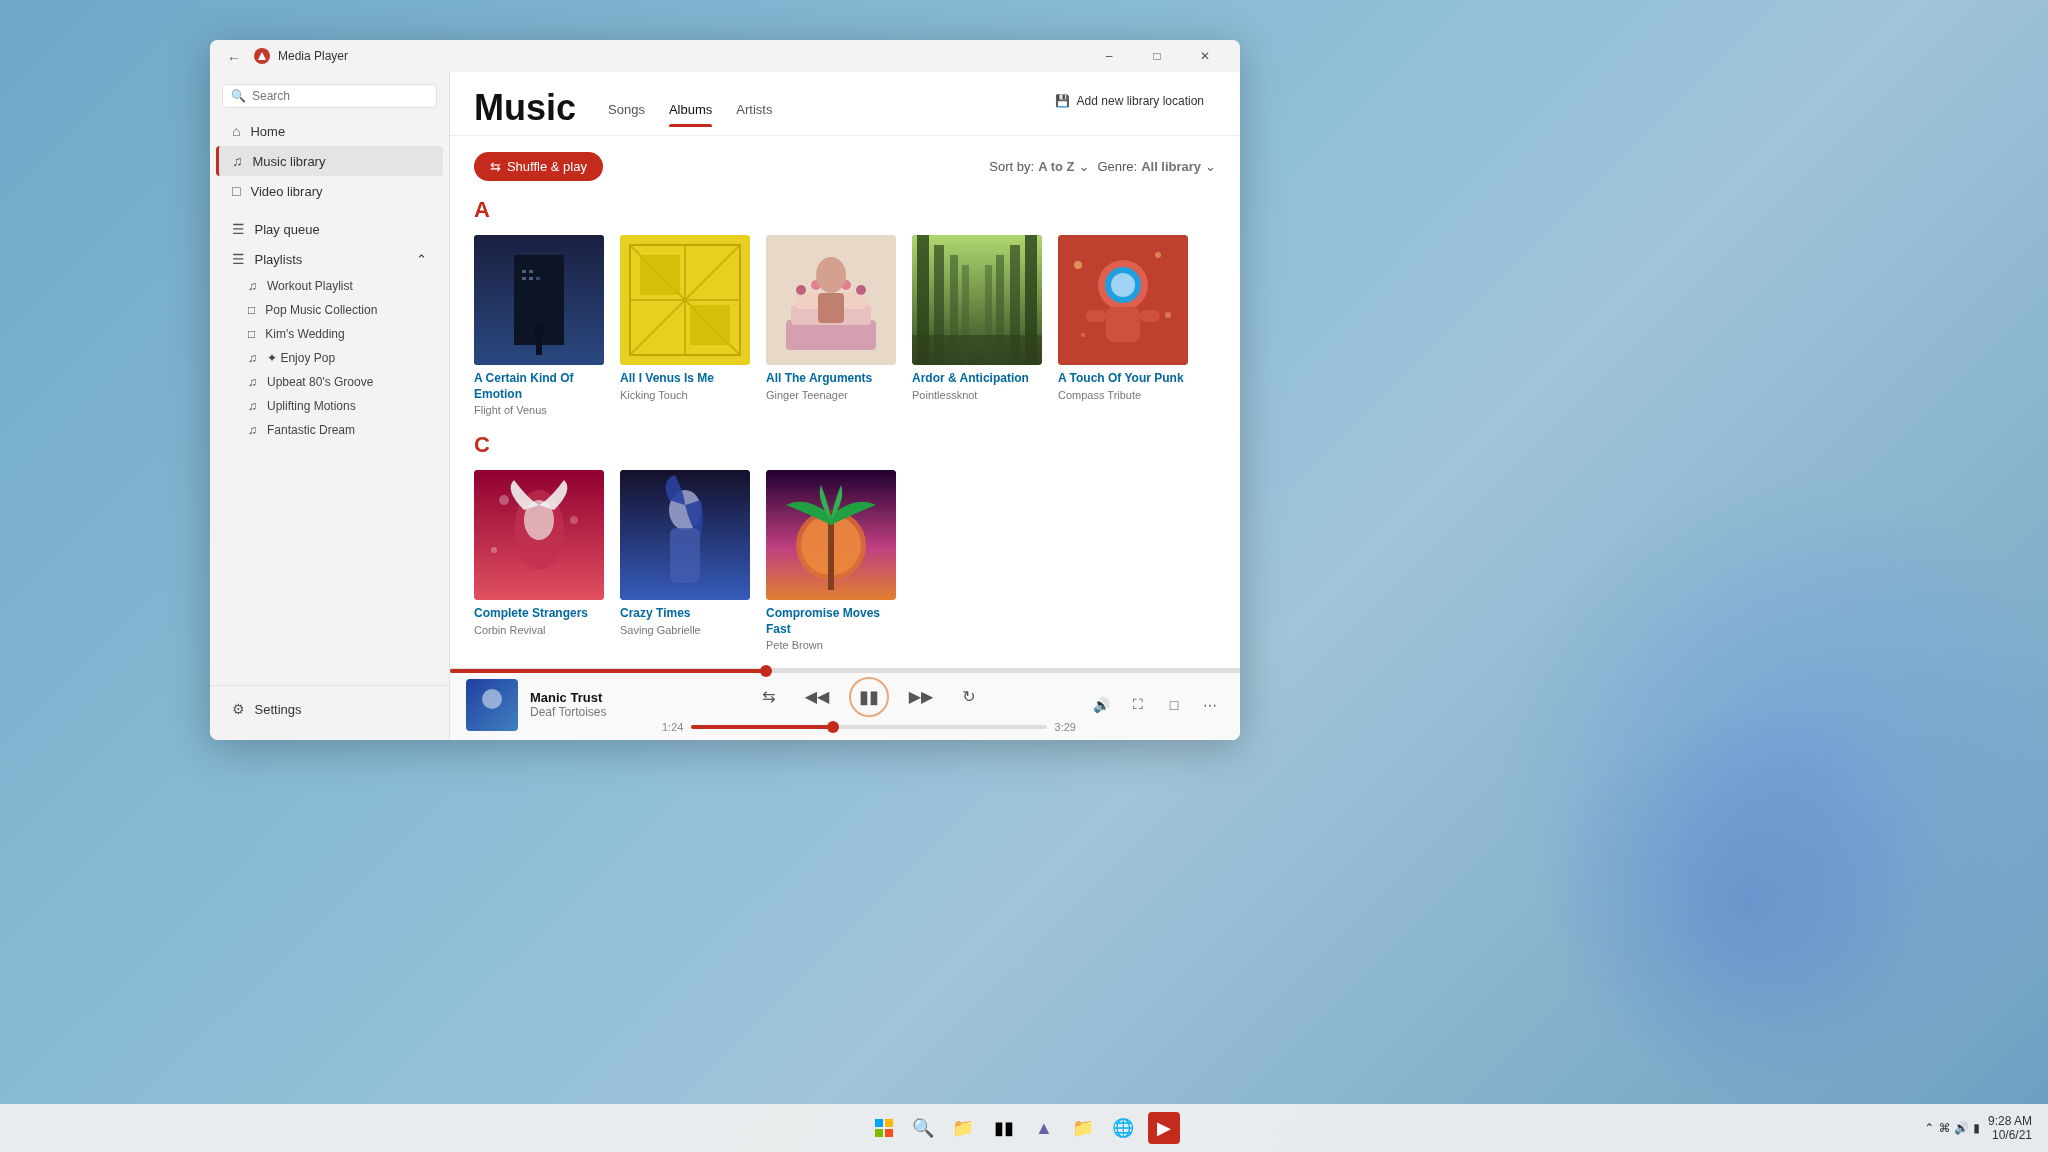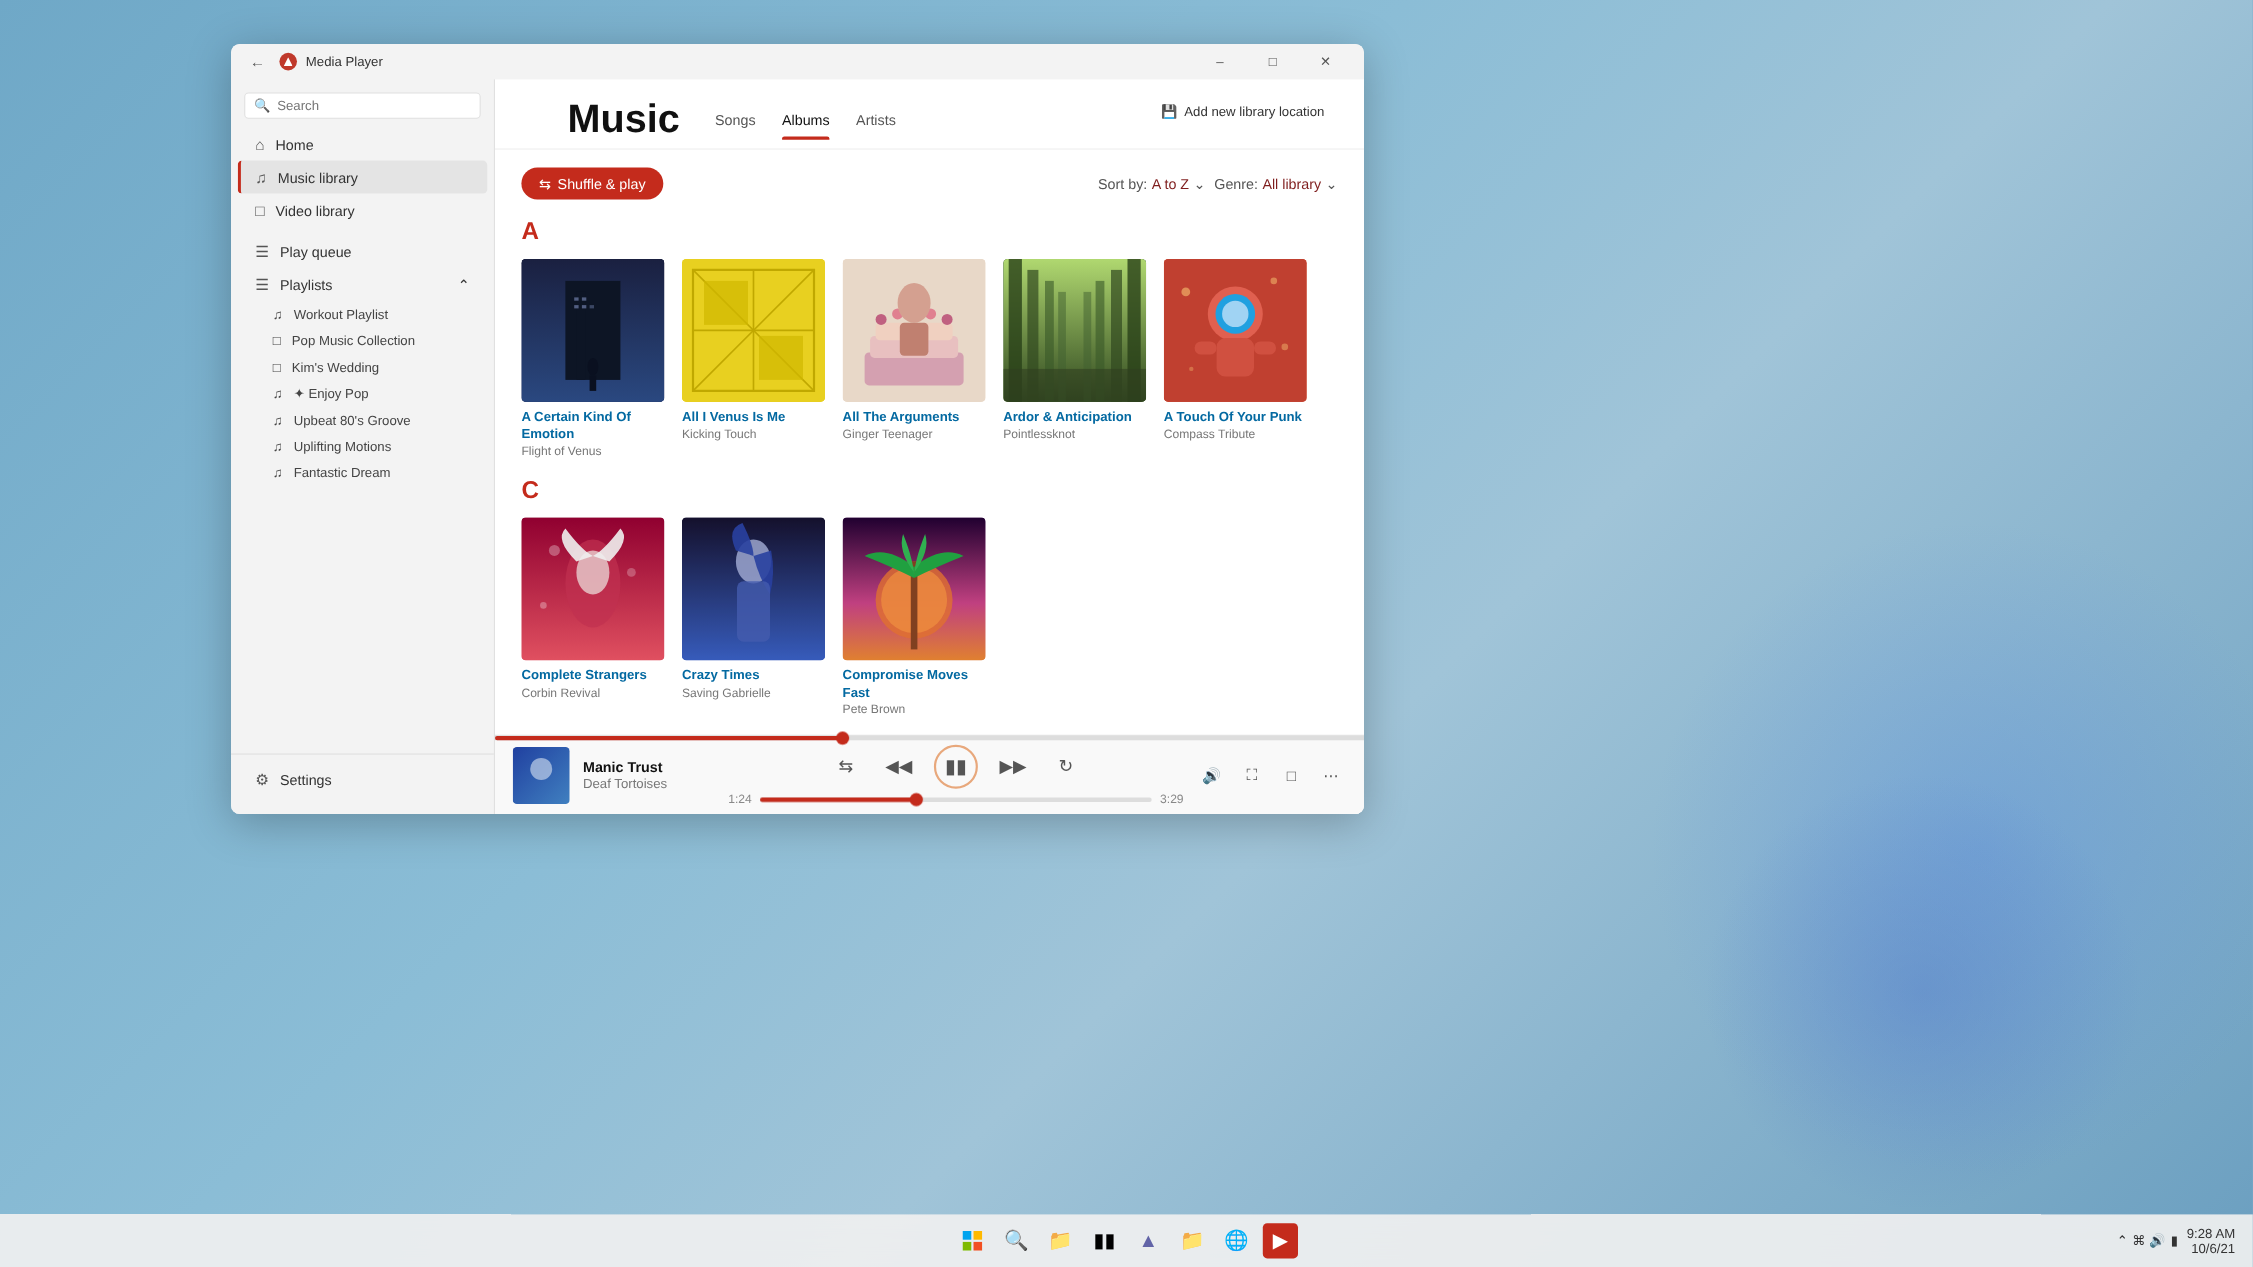--- a/index.html
+++ b/index.html
@@ -246,21 +246,20 @@
     .content-header {
       padding: 16px 24px 0;
       border-bottom: 1px solid #eee;
       flex-shrink: 0;
     }
     .content-header-top {
       display: flex;
       align-items: flex-start;
       justify-content: space-between;
       margin-bottom: 8px;
-      margin-left: 42px;
     }
     .content-title-area {
       display: flex;
       align-items: center;
       gap: 20px;
     }
     .page-title {
       font-size: 36px;
       font-weight: 600;
       color: #111;
@@ -343,21 +342,21 @@
       font-size: 13px;
       color: #555;
     }
     .sort-dropdown, .genre-dropdown {
       display: flex;
       align-items: center;
       gap: 4px;
       cursor: pointer;
       color: #555;
     }
-    .sort-dropdown span.val, .genre-dropdown span.val { color: #7f1d1d; }
+    .sort-dropdown span.val, .genre-dropdown span.val { color: #737373; font-weight: bold; }
 
     
     .section-letter {
       font-size: 22px;
       font-weight: 600;
       color: #c42b1c;
       margin: 16px 0 12px;
     }
     .albums-grid {
       display: flex;

